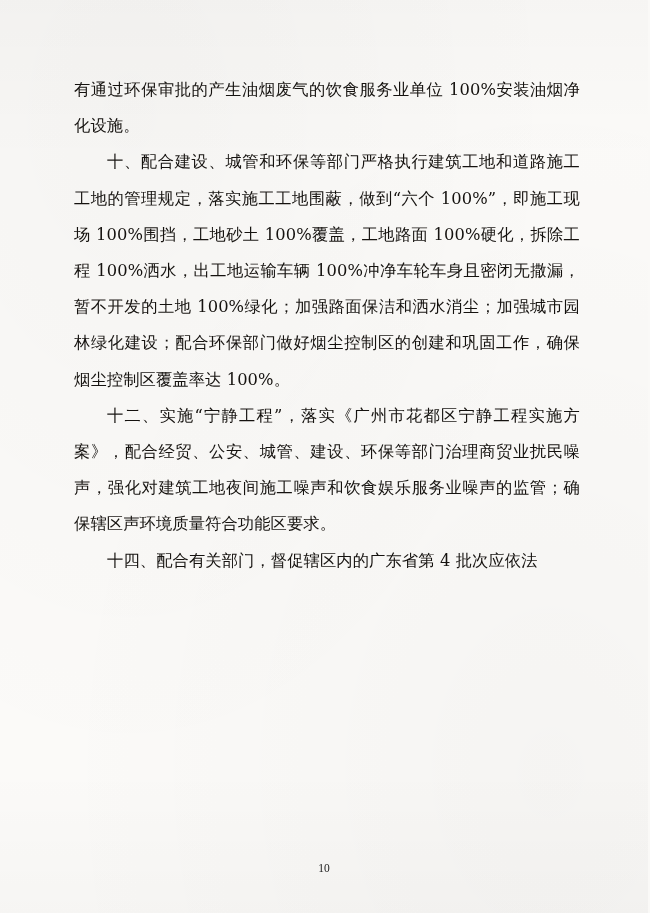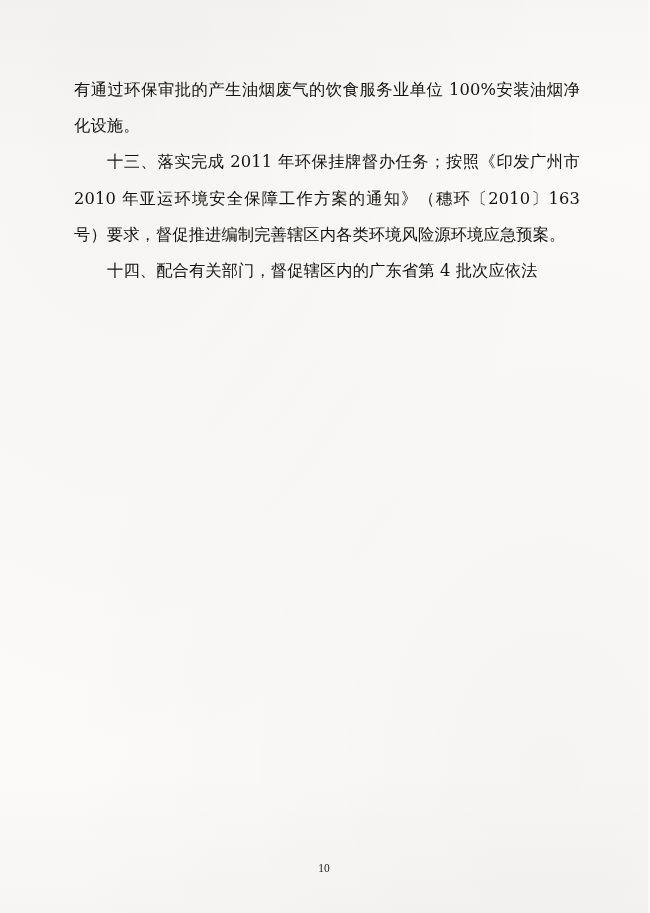--- a/index.html
+++ b/index.html
@@ -61,17 +61,18 @@
     color: #1a1a1a;
     font-family: "Liberation Serif", serif;
   }
 </style>
 </head>
 <body>
 
 <div class="page">
   <div class="content">
     <p class="para">有通过环保审批的产生油烟废气的饮食服务业单位 100%安装油烟净化设施。</p>
-    <p class="para indent">十三、落实完成 2011 年环保挂牌督办任务；按照《印发广州市 2010 年亚运环境安全保障工作方案的通知》（穗环〔2010〕163 号）要求，督促推进编制完善辖区内各类环境风险源环境应急预案。</p>
+    <p class="para indent">十、配合建设、城管和环保等部门严格执行建筑工地和道路施工工地的管理规定，落实施工工地围蔽，做到“六个 100%”，即施工现场 100%围挡，工地砂土 100%覆盖，工地路面 100%硬化，拆除工程 100%洒水，出工地运输车辆 100%冲净车轮车身且密闭无撒漏，暂不开发的土地 100%绿化；加强路面保洁和洒水消尘；加强城市园林绿化建设；配合环保部门做好烟尘控制区的创建和巩固工作，确保烟尘控制区覆盖率达 100%。</p>
+    <p class="para indent">十二、实施“宁静工程”，落实《广州市花都区宁静工程实施方案》，配合经贸、公安、城管、建设、环保等部门治理商贸业扰民噪声，强化对建筑工地夜间施工噪声和饮食娱乐服务业噪声的监管；确保辖区声环境质量符合功能区要求。</p>
     <p class="para indent">十四、配合有关部门，督促辖区内的广东省第 4 批次应依法</p>
   </div>
   <div class="page-number">10</div>
 </div>
 
 </body></html>

